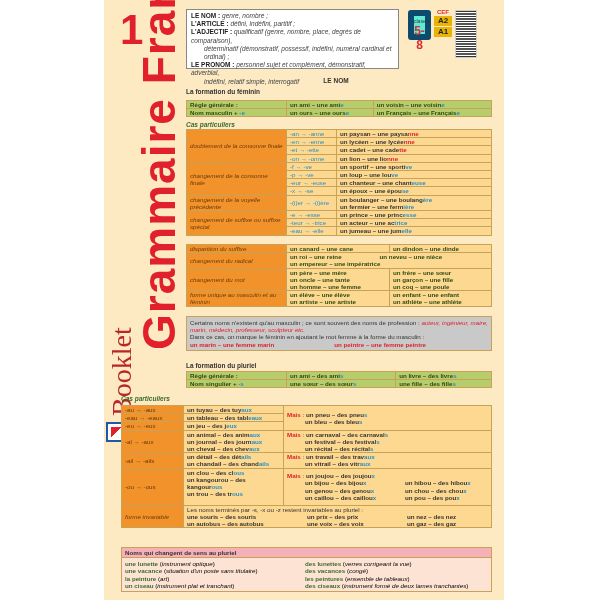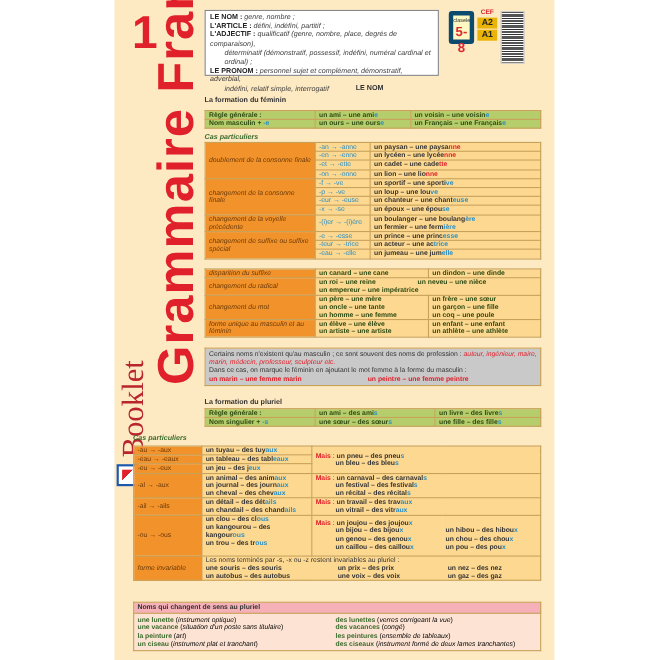--- a/index.html
+++ b/index.html
@@ -7,21 +7,21 @@
 .page{position:absolute;left:104px;top:0;width:400px;height:600px;background:#fde9c2;}
 .num{position:absolute;left:120px;top:6px;font:bold 42px "Liberation Sans",sans-serif;color:#e0202a;}
 .title-v{position:absolute;left:132px;top:350px;transform-origin:0 0;transform:rotate(-90deg);font:bold 46px "Liberation Sans",sans-serif;color:#e0202a;white-space:nowrap;letter-spacing:1px;}
 .booklet{position:absolute;left:104px;top:420px;transform-origin:0 0;transform:rotate(-90deg);font:28px "Liberation Serif",serif;color:#b8252d;white-space:nowrap;}
 .logo{position:absolute;left:106px;top:424px;width:20px;height:20px;border:2px solid #1e58a8;background:#fff;}
 .logo:after{content:"";position:absolute;left:3px;top:3px;width:10px;height:10px;background:linear-gradient(135deg,#e0202a 50%,#fff 50%);}
 .toc{position:absolute;left:186px;top:9px;width:213px;height:60px;border:1px solid #888;background:#fff;font-size:6.5px;line-height:8.2px;padding:2px 4px;color:#333;}
 .toc b{color:#222;}
 .toc i{color:#444;}
 .toc .ind{padding-left:13px;}
-.grade{position:absolute;left:408px;top:10px;width:23px;height:30px;border:4px solid #0c4a6e;border-radius:3px;background:#fef9c3;text-align:center;}
+.grade{position:absolute;left:408px;top:10px;width:23px;height:30px;border:6px solid #0c4a6e;border-radius:3px;background:#5eead4;text-align:center;}
 .grade .l1{font-size:5px;color:#333;margin-top:2px;}
 .grade .l2{font:bold 12px "Liberation Sans",sans-serif;color:#d92b32;}
 .cef{position:absolute;left:434px;top:9px;width:18px;}
 .cef .t{font:bold 6px "Liberation Sans",sans-serif;color:#d92b32;text-align:center;}
 .cef .b{background:#eab308;font:bold 8px "Liberation Sans",sans-serif;color:#222;text-align:center;margin-top:1px;height:10px;line-height:10px;}
 .barcode{position:absolute;left:455px;top:10px;width:22px;height:48px;background:repeating-linear-gradient(180deg,#333 0 1px,#fff 1px 2px,#555 2px 4px,#fff 4px 5px);border:1px solid #ccc;}
 .h-center{position:absolute;left:186px;top:77px;width:300px;text-align:center;font:bold 6.5px "Liberation Sans",sans-serif;color:#333;}
 .sec{position:absolute;font:bold 6.5px "Liberation Sans",sans-serif;color:#333;}
 .cas{position:absolute;font:italic bold 6.5px "Liberation Sans",sans-serif;color:#3a6b2d;}
 table{border-collapse:collapse;position:absolute;font-size:6.2px;}

